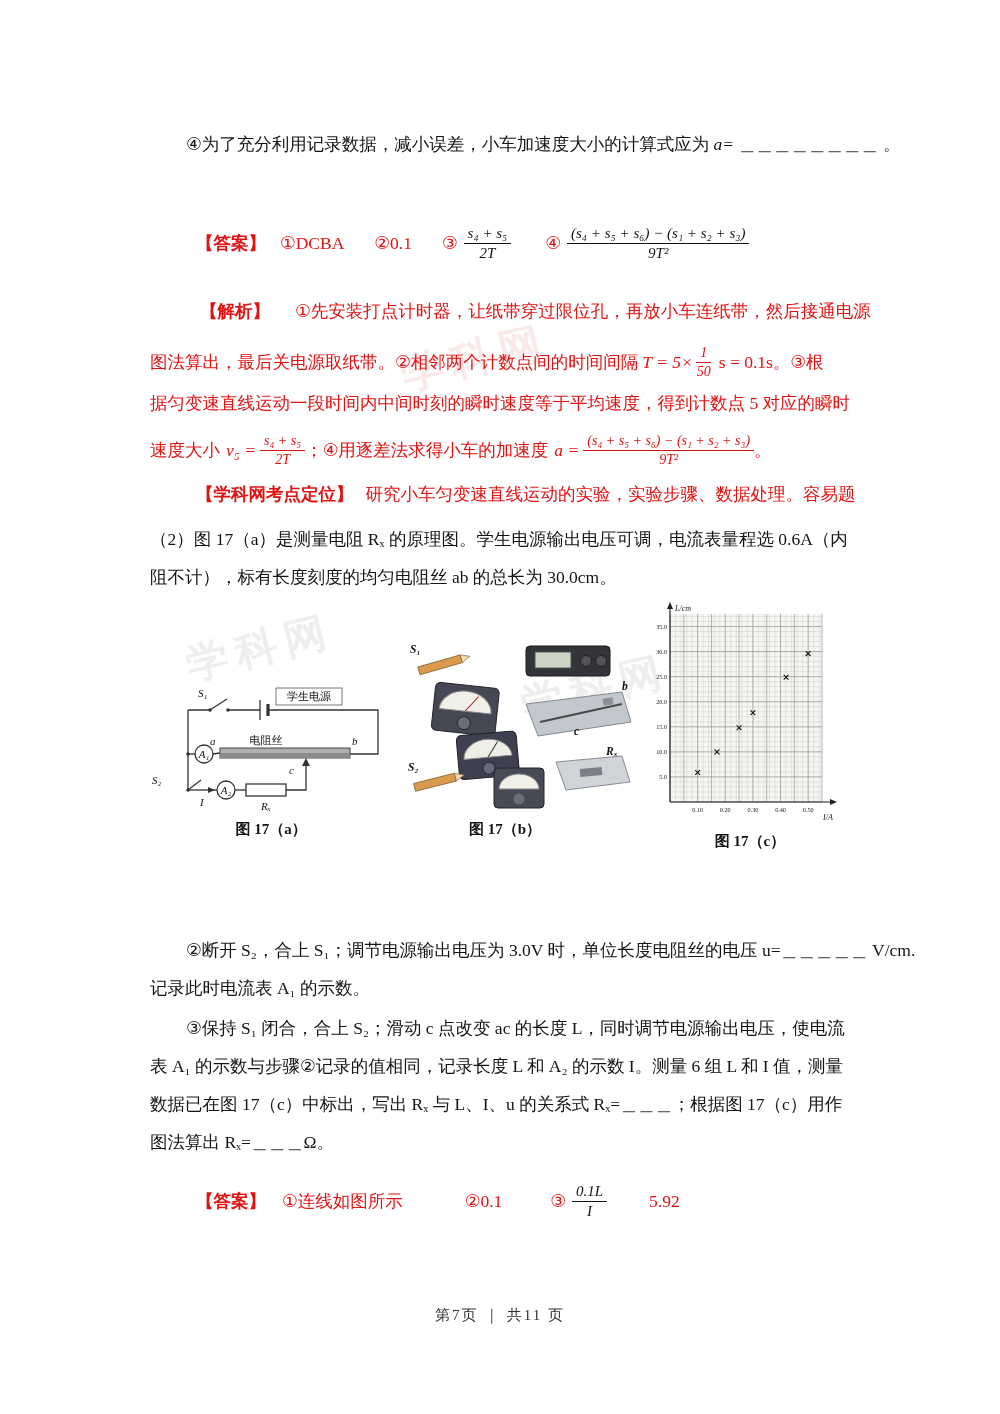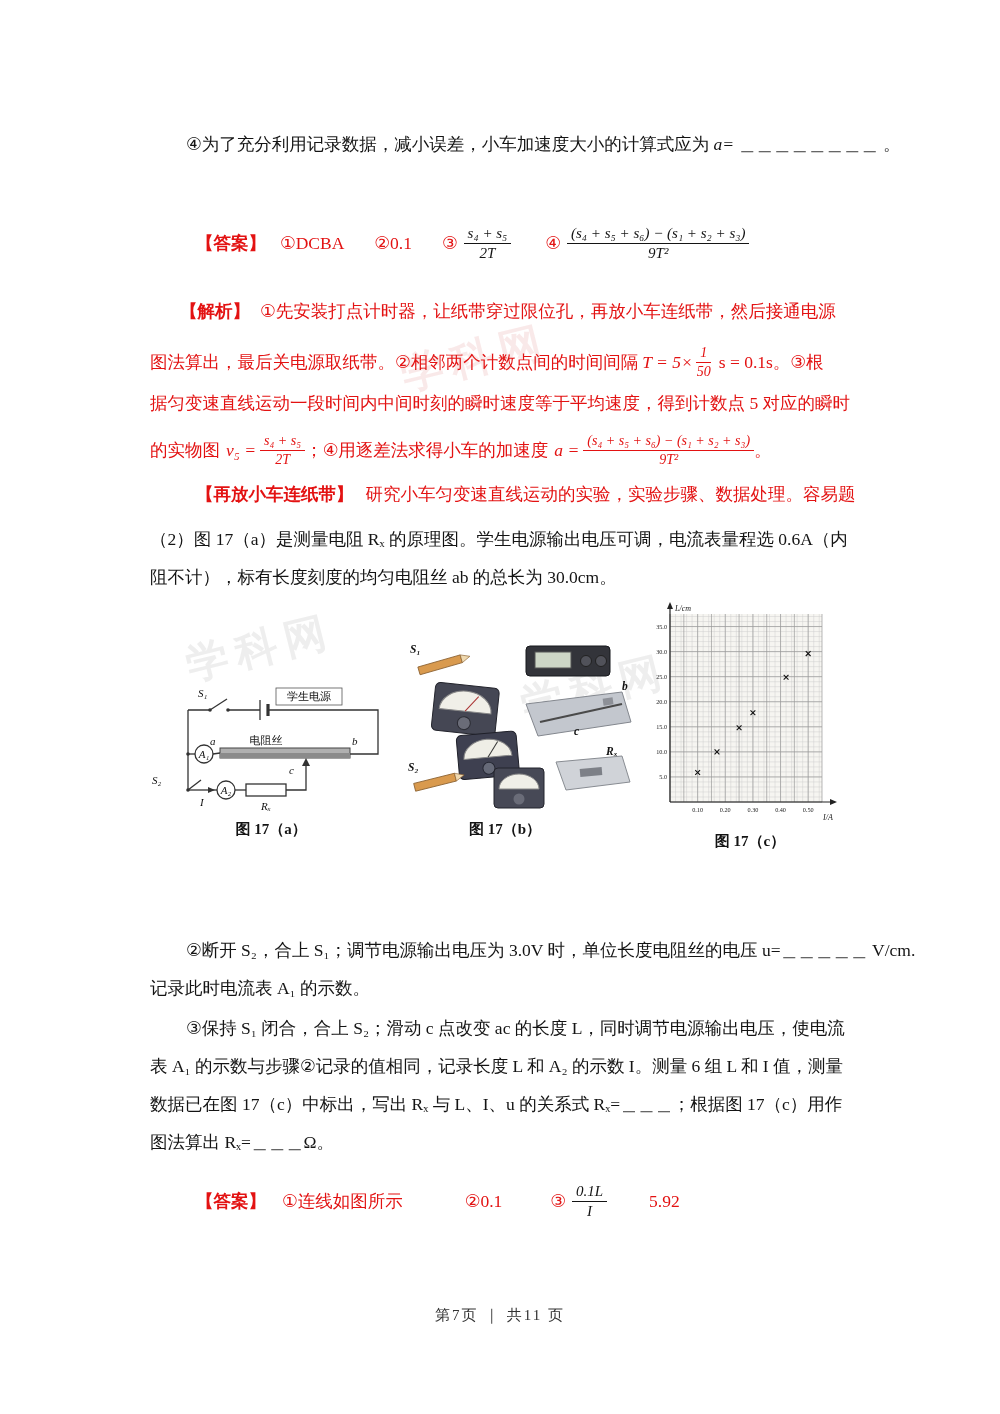--- a/index.html
+++ b/index.html
@@ -61,57 +61,57 @@
       <span class="fr-num">s₄ + s₅</span>
       <span class="fr-den">2T</span>
     </span>
     <span class="red" style="margin-left:34px;">④</span>
     <span class="frac f15" style="margin-left:6px;color:#141414;">
       <span class="fr-num">(s₄ + s₅ + s₆) − (s₁ + s₂ + s₃)</span>
       <span class="fr-den">9T²</span>
     </span>
   </div>
 
-  <div class="t flexline red" style="left:180px;top:298px;">
+  <div class="t flexline red" style="left:200px;top:298px;gap:15px;">
     <span class="bold">【解析】</span>
     <span style="margin-left:10px;">①先安装打点计时器，让纸带穿过限位孔，再放小车连纸带，然后接通电源</span>
   </div>
 
   <div class="t flexline red" style="left:150px;top:336px;height:52px;">
     <span>图法算出，最后关电源取纸带。②相邻两个计数点间的时间间隔</span>
     <span class="m" style="margin-left:4px;">T = 5×</span>
     <span class="frac f14">
       <span class="fr-num">1</span>
       <span class="fr-den">50</span>
     </span>
     <span style="margin-left:4px;">s = 0.1s。③根</span>
   </div>
 
   <div class="t red" style="left:150px;top:390px;">
     <span>据匀变速直线运动一段时间内中间时刻的瞬时速度等于平均速度，得到计数点 5 对应的瞬时</span>
   </div>
 
   <div class="t flexline red" style="left:150px;top:422px;height:56px;">
-    <span>的实物图</span>
+    <span>速度大小</span>
     <span class="m" style="margin-left:6px;">v₅ =</span>
     <span class="frac f14" style="margin-left:4px;">
       <span class="fr-num">s₄ + s₅</span>
       <span class="fr-den">2T</span>
     </span>
     <span>；④用逐差法求得小车的加速度</span>
     <span class="m" style="margin-left:6px;">a =</span>
     <span class="frac f14" style="margin-left:4px;">
       <span class="fr-num">(s₄ + s₅ + s₆) − (s₁ + s₂ + s₃)</span>
       <span class="fr-den">9T²</span>
     </span>
     <span>。</span>
   </div>
 
   <div class="t flexline red" style="left:196px;top:481px;">
-    <span class="bold">【再放小车连纸带】</span>
+    <span class="bold">【学科网考点定位】</span>
     <span style="margin-left:12px;">研究小车匀变速直线运动的实验，实验步骤、数据处理。容易题</span>
   </div>
 
   <div class="t" style="left:150px;top:526px;">（2）图 17（a）是测量电阻 Rₓ 的原理图。学生电源输出电压可调，电流表量程选 0.6A（内</div>
   <div class="t" style="left:150px;top:564px;">阻不计），标有长度刻度的均匀电阻丝 ab 的总长为 30.0cm。</div>
 
   <svg class="figsvg" style="left:148px;top:686px;width:245px;height:130px;" viewBox="0 0 245 130">
     <path class="wire" d="M40,24 H62 M80,24 H112 M120,24 H230 V68 H202"></path>
     <path class="wire" d="M40,24 V104"></path>
 

